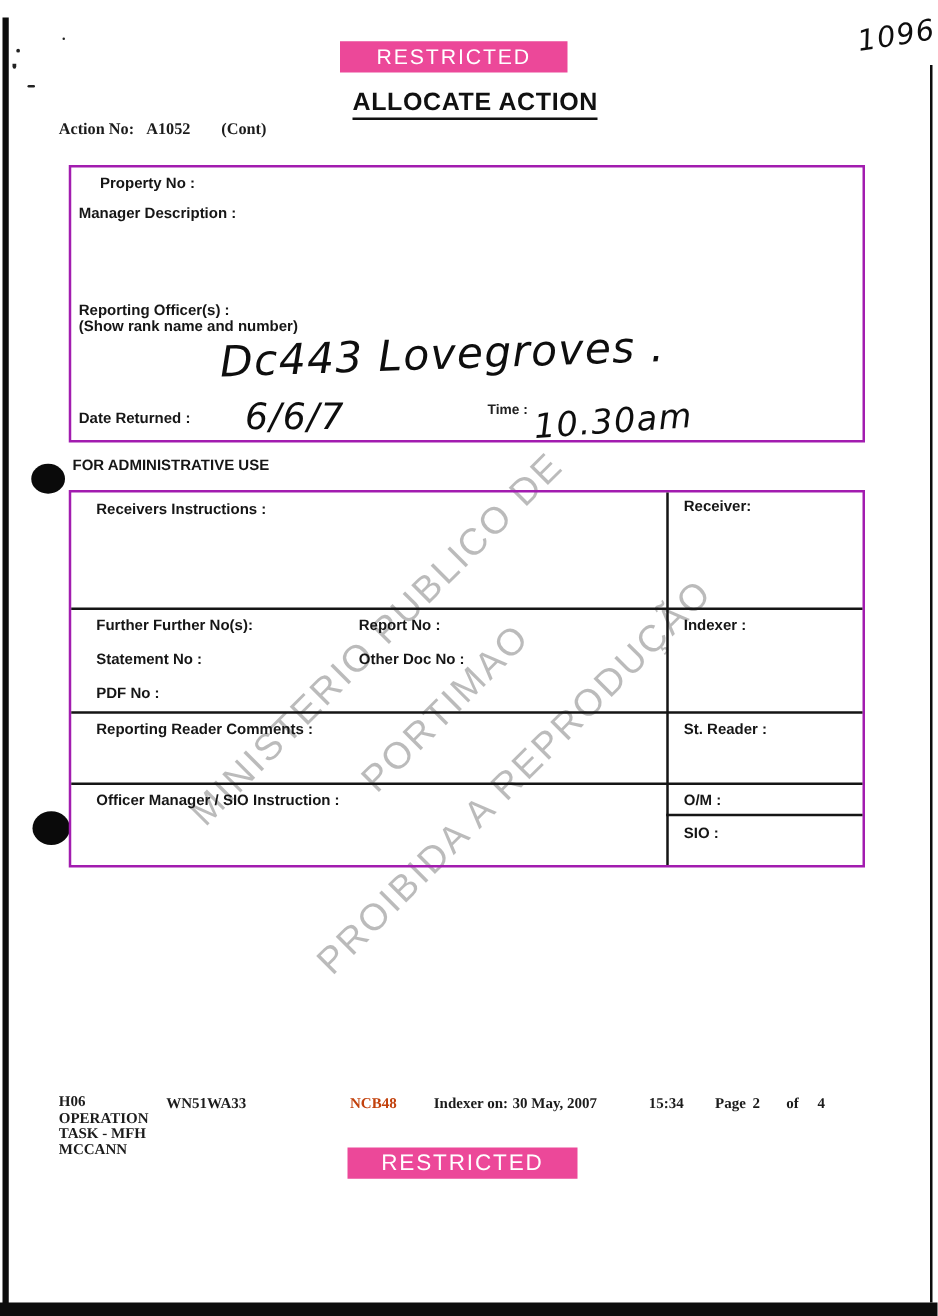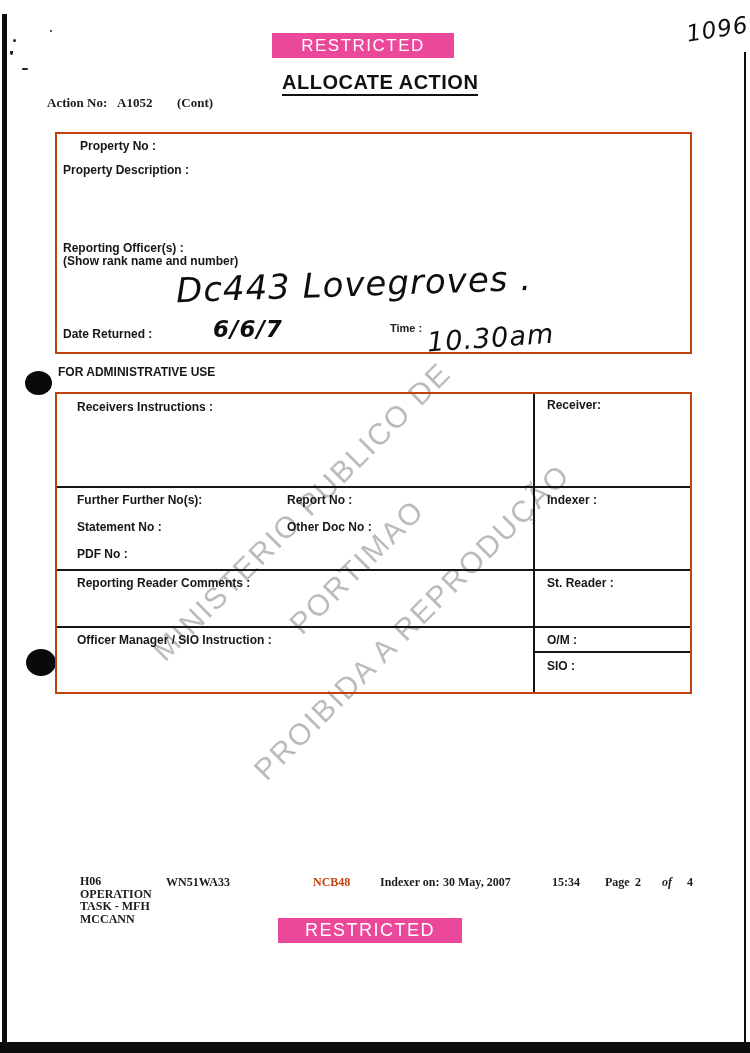--- a/index.html
+++ b/index.html
@@ -24,21 +24,21 @@
     font-family:"Liberation Sans", sans-serif;
   }
   .doc-title{
     position:absolute;font-weight:bold;font-size:20px;letter-spacing:.5px;
     color:#111;
   }
   .doc-title span{border-bottom:2.5px solid #111;padding-bottom:1px;}
   .serif-b{font-family:"Liberation Serif", serif;font-weight:bold;font-size:13px;color:#1c1c1c;}
   .lbl{font-weight:bold;font-size:12px;color:#161616;position:absolute;white-space:nowrap;}
   .lbl-sm{font-weight:bold;font-size:11px;color:#222;position:absolute;white-space:nowrap;}
-  .box{position:absolute;border:2px solid #c2410c;background:transparent;}
+  .box{position:absolute;border:2px solid #a21caf;background:transparent;}
   .hline{position:absolute;background:#151515;height:2px;}
   .vline{position:absolute;background:#151515;width:2px;}
   
   .hand{
     font-family:"DejaVu Sans", sans-serif;
     font-style:italic;
     color:#0e0e0e;
     position:absolute;white-space:nowrap;
     letter-spacing:1px;
   }
@@ -46,21 +46,21 @@
   .watermark{
     position:absolute;left:67px;top:450px;width:580px;
     transform:rotate(-45deg);
     text-align:center;
     color:rgba(55,55,55,0.34);
     font-size:30px;letter-spacing:2px;line-height:78px;
     font-family:"Liberation Sans", sans-serif;
     pointer-events:none;
   }
   
-  .footer-txt{position:absolute;font-family:"Liberation Serif", serif;font-weight:bold;font-size:12px;color:#1c1c1c;white-space:nowrap;margin-left:33px;}
+  .footer-txt{position:absolute;font-family:"Liberation Serif", serif;font-weight:bold;font-size:12px;color:#1c1c1c;white-space:nowrap;}
   .footer-block div{line-height:12.5px;}
 </style>
 </head>
 <body>
 
 <div class="watermark">
   <div>MINISTERIO PUBLICO DE PORTIMAO</div>
   <div>PROIBIDA A REPRODUÇÃO</div>
 </div>
 
@@ -83,28 +83,28 @@
 
 <div class="hand" style="left:686px;top:16px;font-size:23px;transform:rotate(-9deg);">1096</div>
 
 <div class="abs serif-b" style="left:47px;top:95px;">Action No:</div>
 <div class="abs serif-b" style="left:117px;top:95px;">A1052</div>
 <div class="abs serif-b" style="left:177px;top:95px;">(Cont)</div>
 
 <div class="box" style="left:55px;top:132px;width:633px;height:218px;"></div>
 
 <div class="lbl" style="left:80px;top:139px;">Property No :</div>
-<div class="lbl" style="left:63px;top:163px;">Property Description :</div>
+<div class="lbl" style="left:63px;top:163px;">Manager Description :</div>
 <div class="lbl" style="left:63px;top:241px;">Reporting Officer(s) :</div>
 <div class="lbl" style="left:63px;top:254px;">(Show rank name and number)</div>
 
 <div class="hand" style="left:176px;top:264px;font-size:34px;transform:rotate(-2deg);">Dc443 Lovegroves .</div>
 
 <div class="lbl" style="left:63px;top:327px;">Date Returned :</div>
-<div class="hand" style="left:213px;top:316px;font-size:23px;font-weight:bold;">6/6/7</div>
+<div class="hand" style="left:196px;top:316px;font-size:29px;">6/6/7</div>
 
 <div class="lbl-sm" style="left:390px;top:322px;">Time :</div>
 <div class="hand" style="left:427px;top:322px;font-size:27px;transform:rotate(-4deg);">10.30am</div>
 
 <div class="lbl" style="left:58px;top:365px;">FOR ADMINISTRATIVE USE</div>
 
 <div class="box" style="left:55px;top:392px;width:633px;height:298px;">
 
   <div class="vline" style="left:476px;top:0;height:298px;"></div>
   <div class="hline" style="left:0;top:92px;width:633px;"></div>
@@ -137,16 +137,16 @@
   <div>MCCANN</div>
 </div>
 
 <div class="footer-txt" style="left:133px;top:875px;text-align:right;">WN51WA33</div>
 <div class="footer-txt" style="left:280px;top:875px;color:#c2410c;">NCB48</div>
 <div class="footer-txt" style="left:347px;top:875px;">Indexer on:</div>
 <div class="footer-txt" style="left:410px;top:875px;">30 May, 2007</div>
 <div class="footer-txt" style="left:519px;top:875px;">15:34</div>
 <div class="footer-txt" style="left:572px;top:875px;text-align:center;">Page</div>
 <div class="footer-txt" style="left:602px;top:875px;">2</div>
-<div class="footer-txt" style="left:629px;top:875px;font-style:italic;">of</div>
+<div class="footer-txt" style="left:629px;top:875px;">of</div>
 <div class="footer-txt" style="left:654px;top:875px;">4</div>
 
 <div class="restricted-bar" style="left:278px;top:918px;width:184px;height:25px;line-height:25px;font-size:18px;">RESTRICTED</div>
 
 </body></html>

